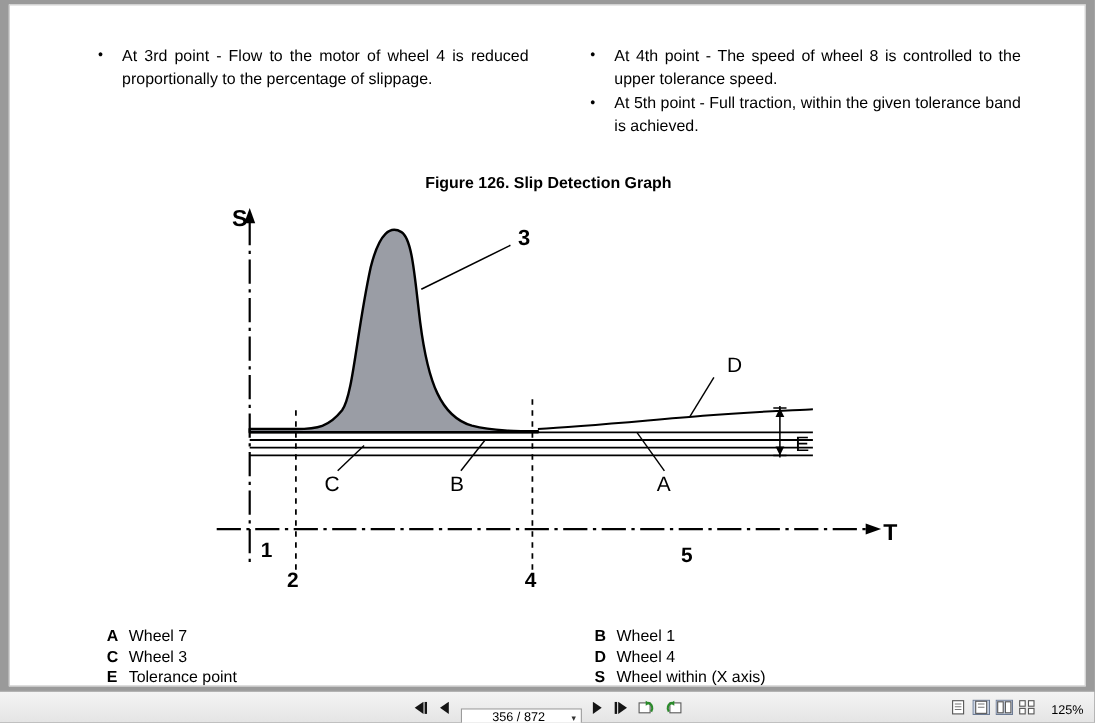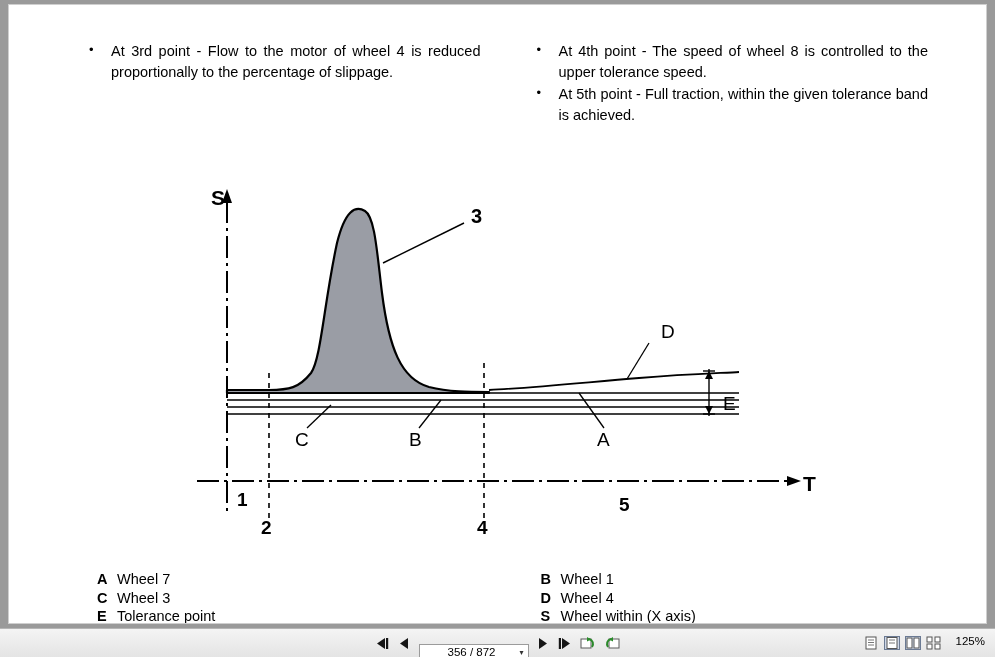--- a/index.html
+++ b/index.html
@@ -131,21 +131,21 @@
     left: 50%;
     transform: translateX(-50%);
     display: flex;
     align-items: center;
     gap: 7px;
   }
   .tb-right {
     position: absolute;
     right: 10px;
     display: flex;
-    align-items: flex-start;
+    align-items: flex-end;
     gap: 9px;
   }
   .nav-btn {
     width: 15px;
     height: 16px;
     display: flex;
     align-items: center;
     justify-content: center;
     color: #1a1a1a;
   }
@@ -202,20 +202,21 @@
           <span class="dot">•</span>
           <span class="txt">At 4th point - The speed of wheel 8 is controlled to the upper tolerance speed.</span>
         </div>
         <div class="bullet">
           <span class="dot">•</span>
           <span class="txt">At 5th point - Full traction, within the given tolerance band is achieved.</span>
         </div>
       </div>
     </div>
 
+    <div class="fig-title">Figure 126. Slip Detection Graph</div>
 
     <div class="figure">
       <svg width="660" height="370" viewBox="0 0 660 370" xmlns="http://www.w3.org/2000/svg">
         <defs></defs>
 
         <line x1="48" y1="18" x2="48" y2="330" stroke="#000" stroke-width="2" stroke-dasharray="22,5,3,5"></line>
         <polygon points="48,6 43,20 53,20" fill="#000"></polygon>
 
         <line x1="18" y1="298" x2="610" y2="298" stroke="#000" stroke-width="2" stroke-dasharray="22,5,3,5"></line>
         <polygon points="622,298 608,293 608,303" fill="#000"></polygon>

